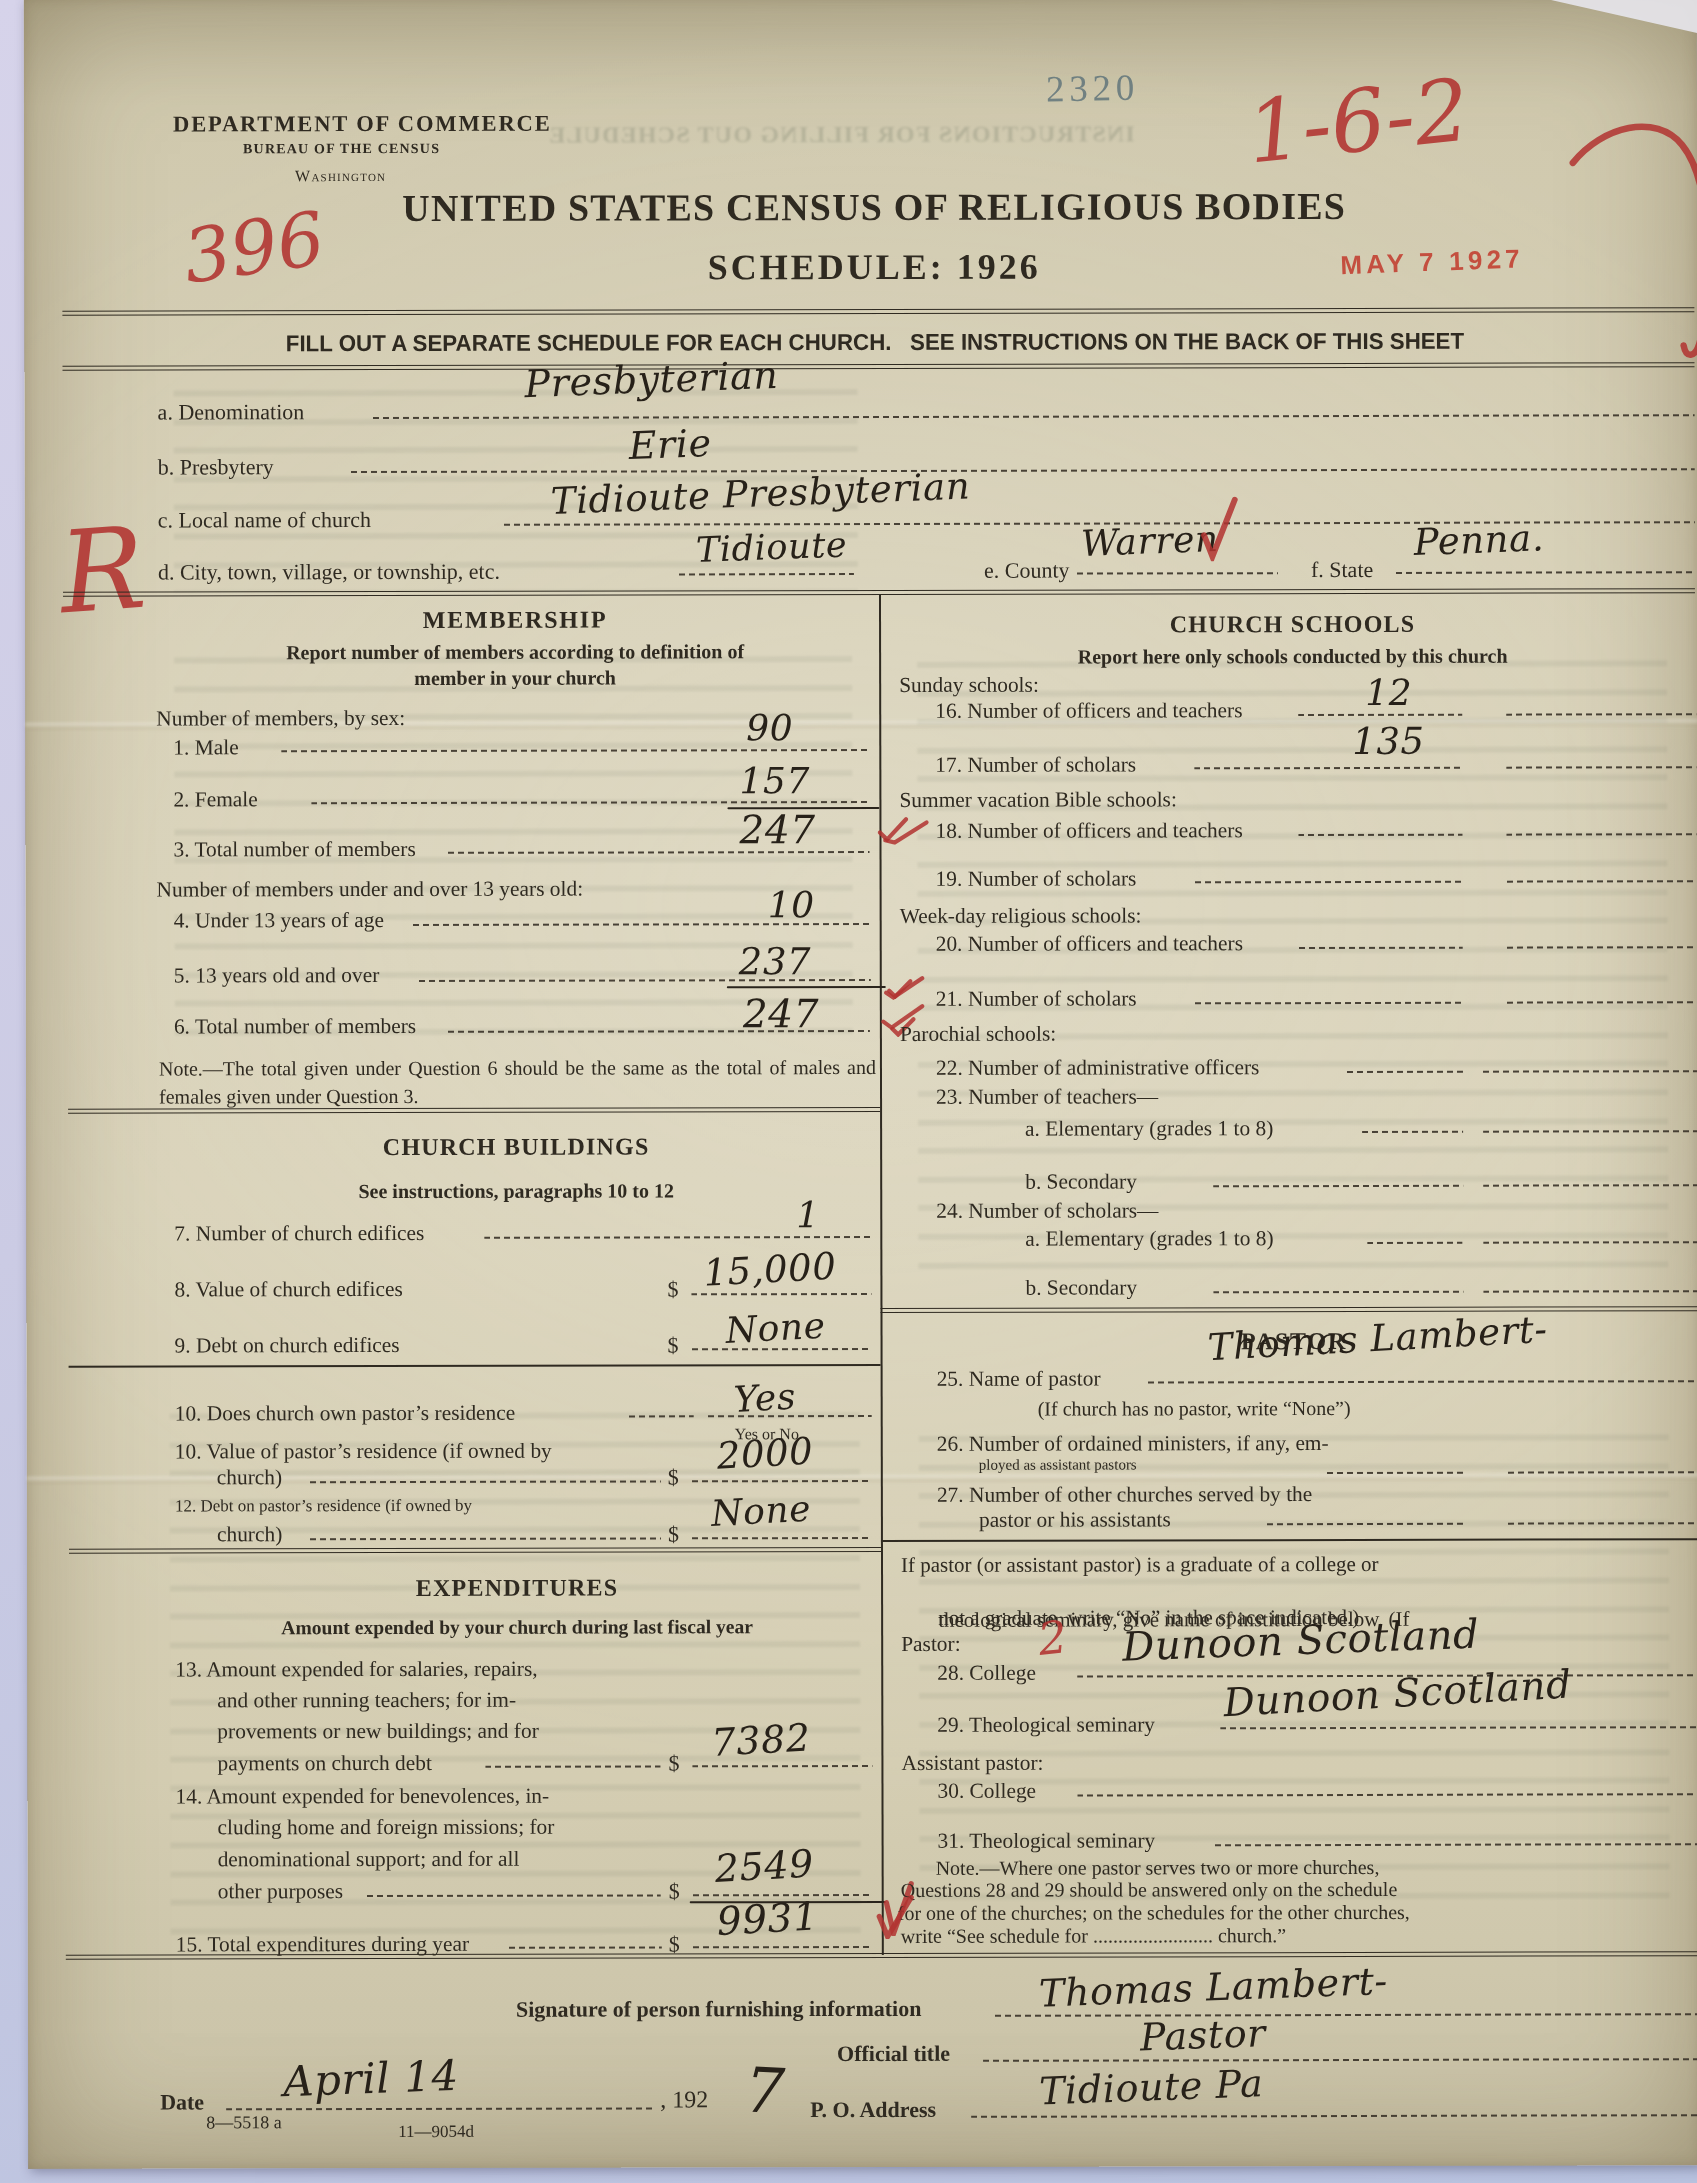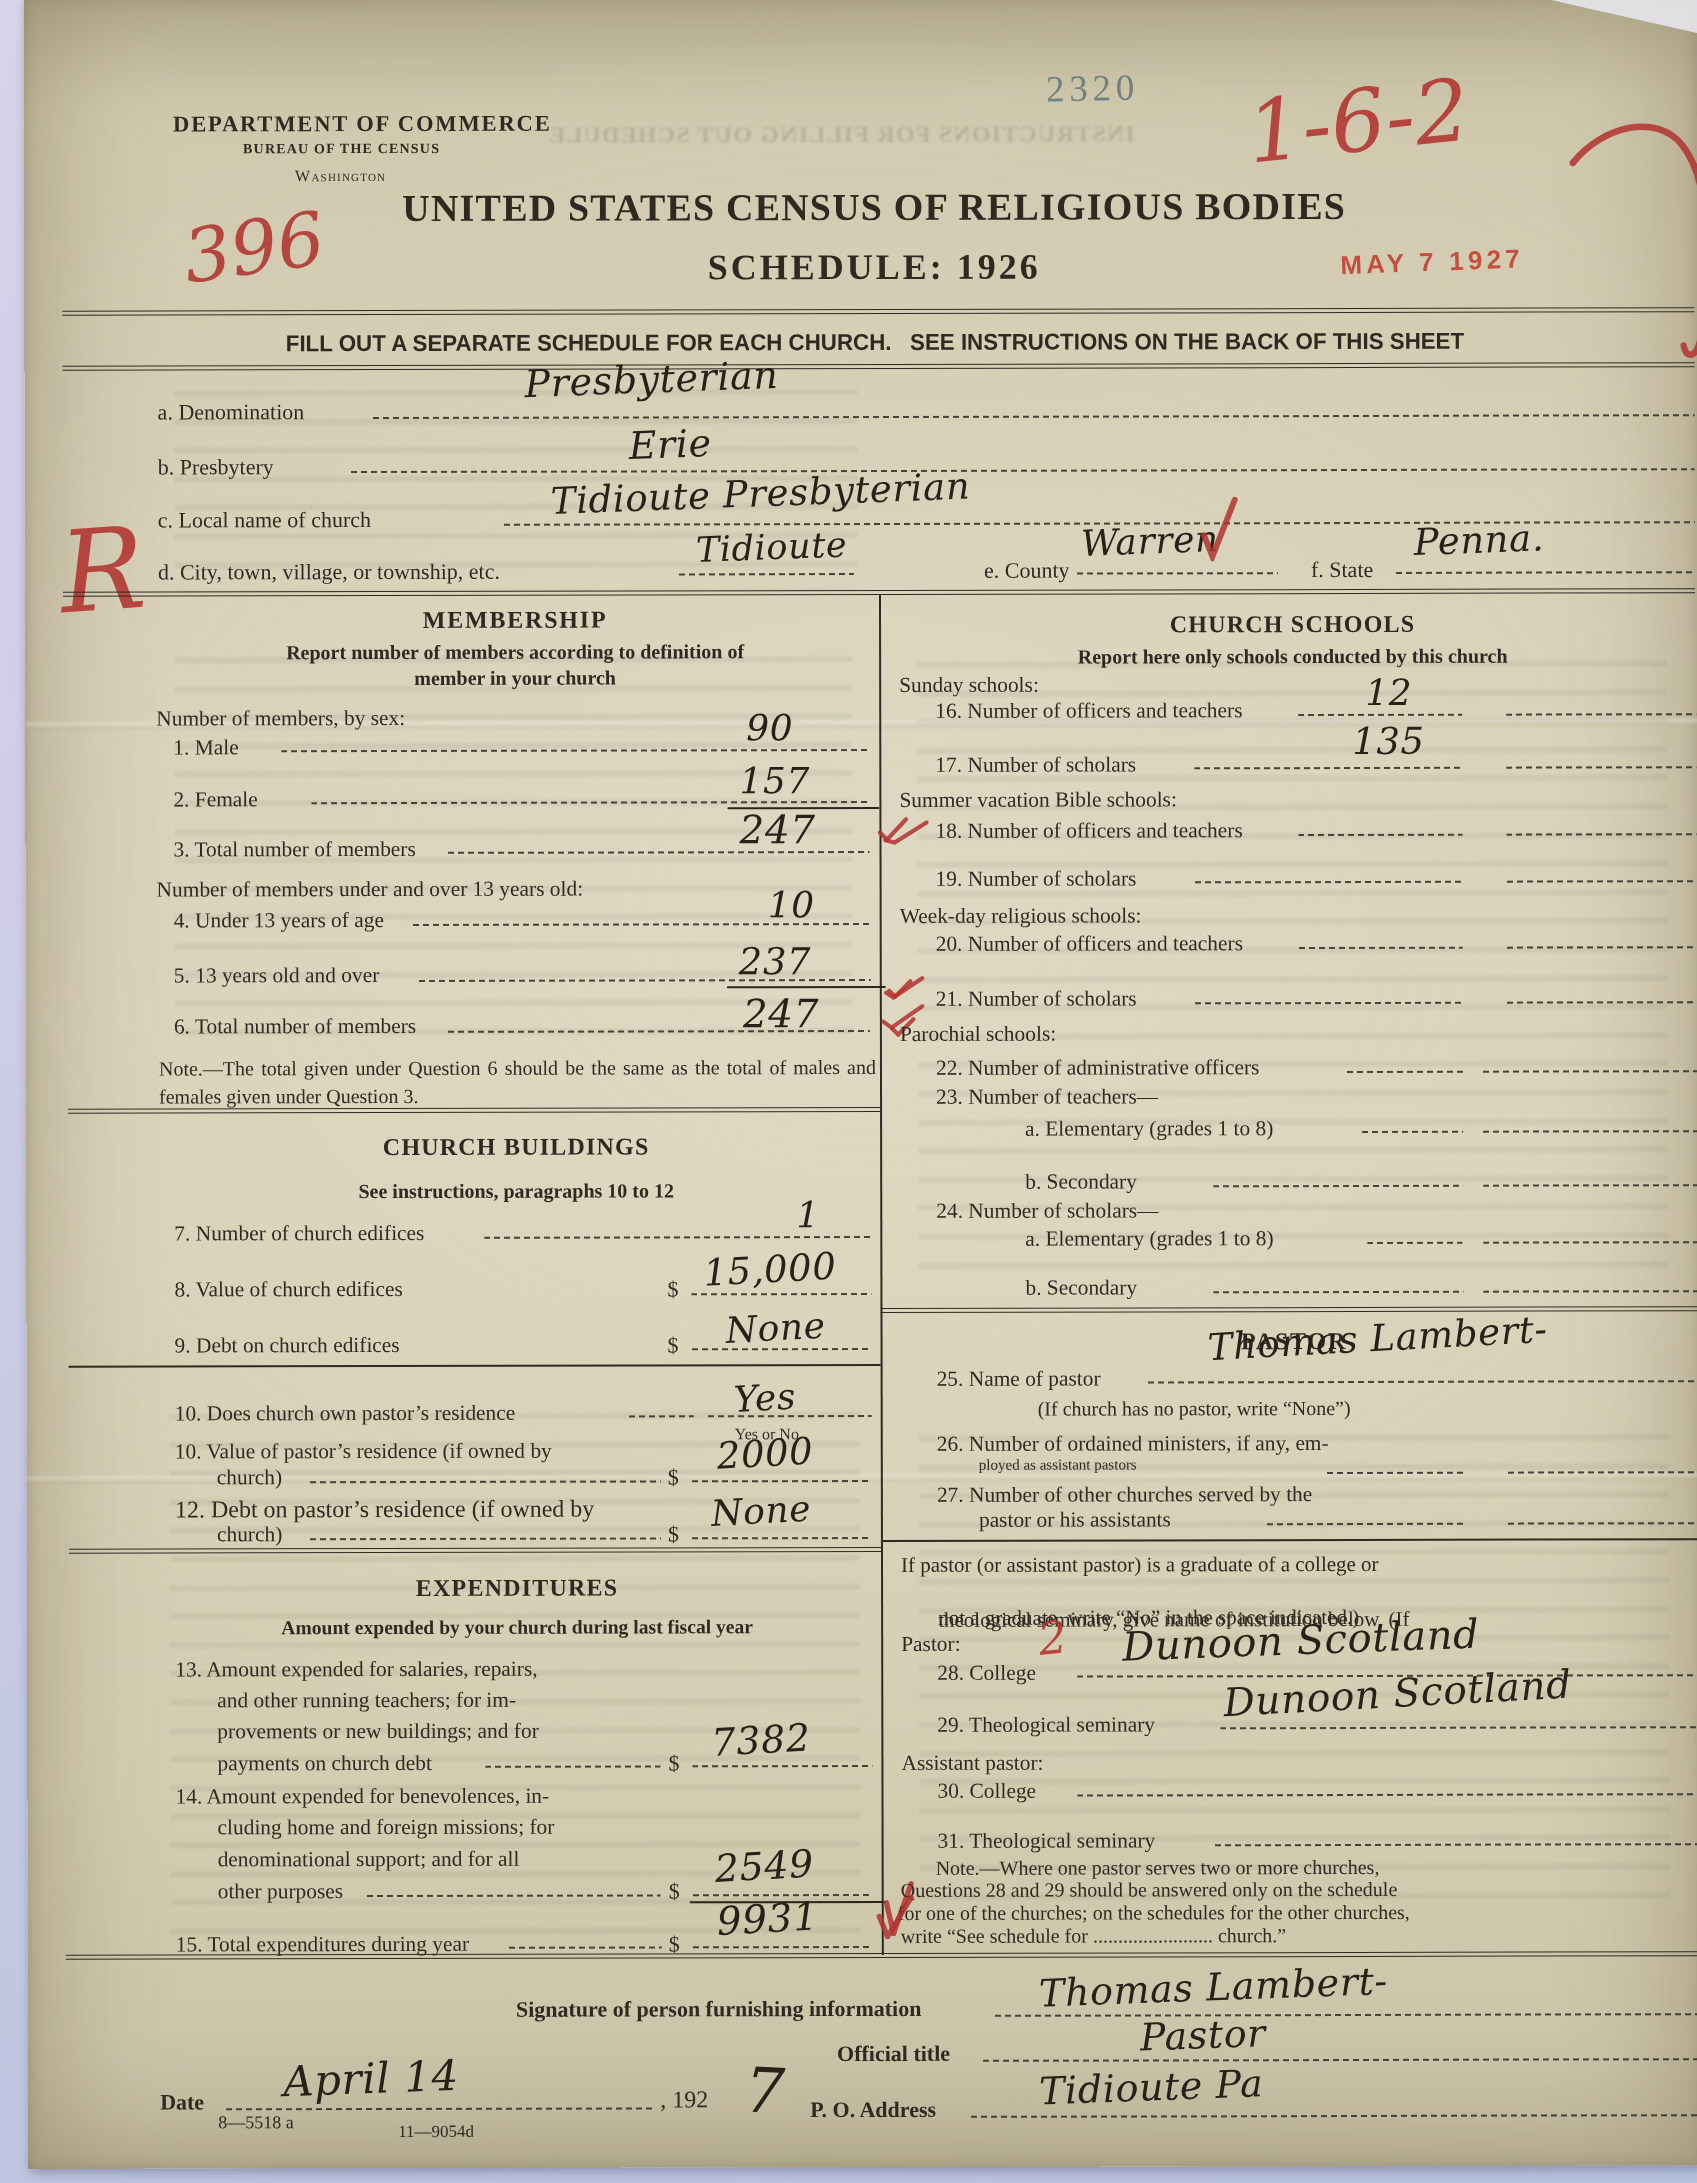--- a/index.html
+++ b/index.html
@@ -190,21 +190,21 @@
   <div class="hw" style="left:707px;top:1381px;font-size:36px;transform:rotate(-3deg);">Yes</div>
   <div class="t" style="left:708px;top:1429px;font-size:16px;">Yes or No</div>
 
   <div class="t" style="left:148px;top:1442px;font-size:21.4px;">10.  Value of pastor’s residence (if owned by</div>
   <div class="t" style="left:190px;top:1468px;font-size:21.4px;">church)</div>
   <div class="ld" style="left:283px;top:1484px;width:351px;"></div>
   <div class="t" style="left:641px;top:1468px;font-size:22px;">$</div>
   <div class="ld" style="left:665px;top:1484px;width:180px;"></div>
   <div class="hw" style="left:690px;top:1436px;font-size:37px;transform:rotate(-3deg);">2000</div>
 
-  <div class="t" style="left:148px;top:1499px;font-size:24px;">12.  Debt on pastor’s residence (if owned by</div>
+  <div class="t" style="left:148px;top:1499px;font-size:17px;">12.  Debt on pastor’s residence (if owned by</div>
   <div class="t" style="left:190px;top:1525px;font-size:21.4px;">church)</div>
   <div class="ld" style="left:283px;top:1541px;width:351px;"></div>
   <div class="t" style="left:641px;top:1525px;font-size:22px;">$</div>
   <div class="ld" style="left:665px;top:1541px;width:180px;"></div>
   <div class="hw" style="left:684px;top:1494px;font-size:36px;transform:rotate(-3deg);">None</div>
 
   <div class="dbl" style="left:42px;top:1551px;width:812px;"></div>
 
   <div class="c b" style="left:133px;top:1578px;width:714px;font-size:24px;letter-spacing:1.2px;">EXPENDITURES</div>
   <div class="c b" style="left:133px;top:1620px;width:714px;font-size:19.6px;">Amount expended by your church during last fiscal year</div>
@@ -366,19 +366,19 @@
   <div class="t b" style="left:132px;top:2092px;font-size:22px;">Date</div>
   <div class="ld" style="left:198px;top:2111px;width:427px;"></div>
   <div class="hw" style="left:255px;top:2057px;font-size:42px;transform:rotate(-2deg);">April 14</div>
   <div class="t" style="left:632px;top:2090px;font-size:24px;">, 192</div>
   <div class="hw" style="left:717px;top:2058px;font-size:62px;transform:rotate(3deg);">7</div>
 
   <div class="t b" style="left:782px;top:2101px;font-size:22px;">P. O. Address</div>
   <div class="ld" style="left:943px;top:2120px;width:728px;"></div>
   <div class="hw" style="left:1011px;top:2070px;font-size:38px;transform:rotate(-2deg);">Tidioute  Pa</div>
 
-  <div class="t" style="left:190px;top:2115px;font-size:18px;">8—5518 a</div>
+  <div class="t" style="left:178px;top:2115px;font-size:18px;">8—5518 a</div>
   <div class="t" style="left:370px;top:2125px;font-size:17px;">11—9054d</div>
 
 </div>
 
 <div class="wedge"></div>
 
 
 </body></html>

